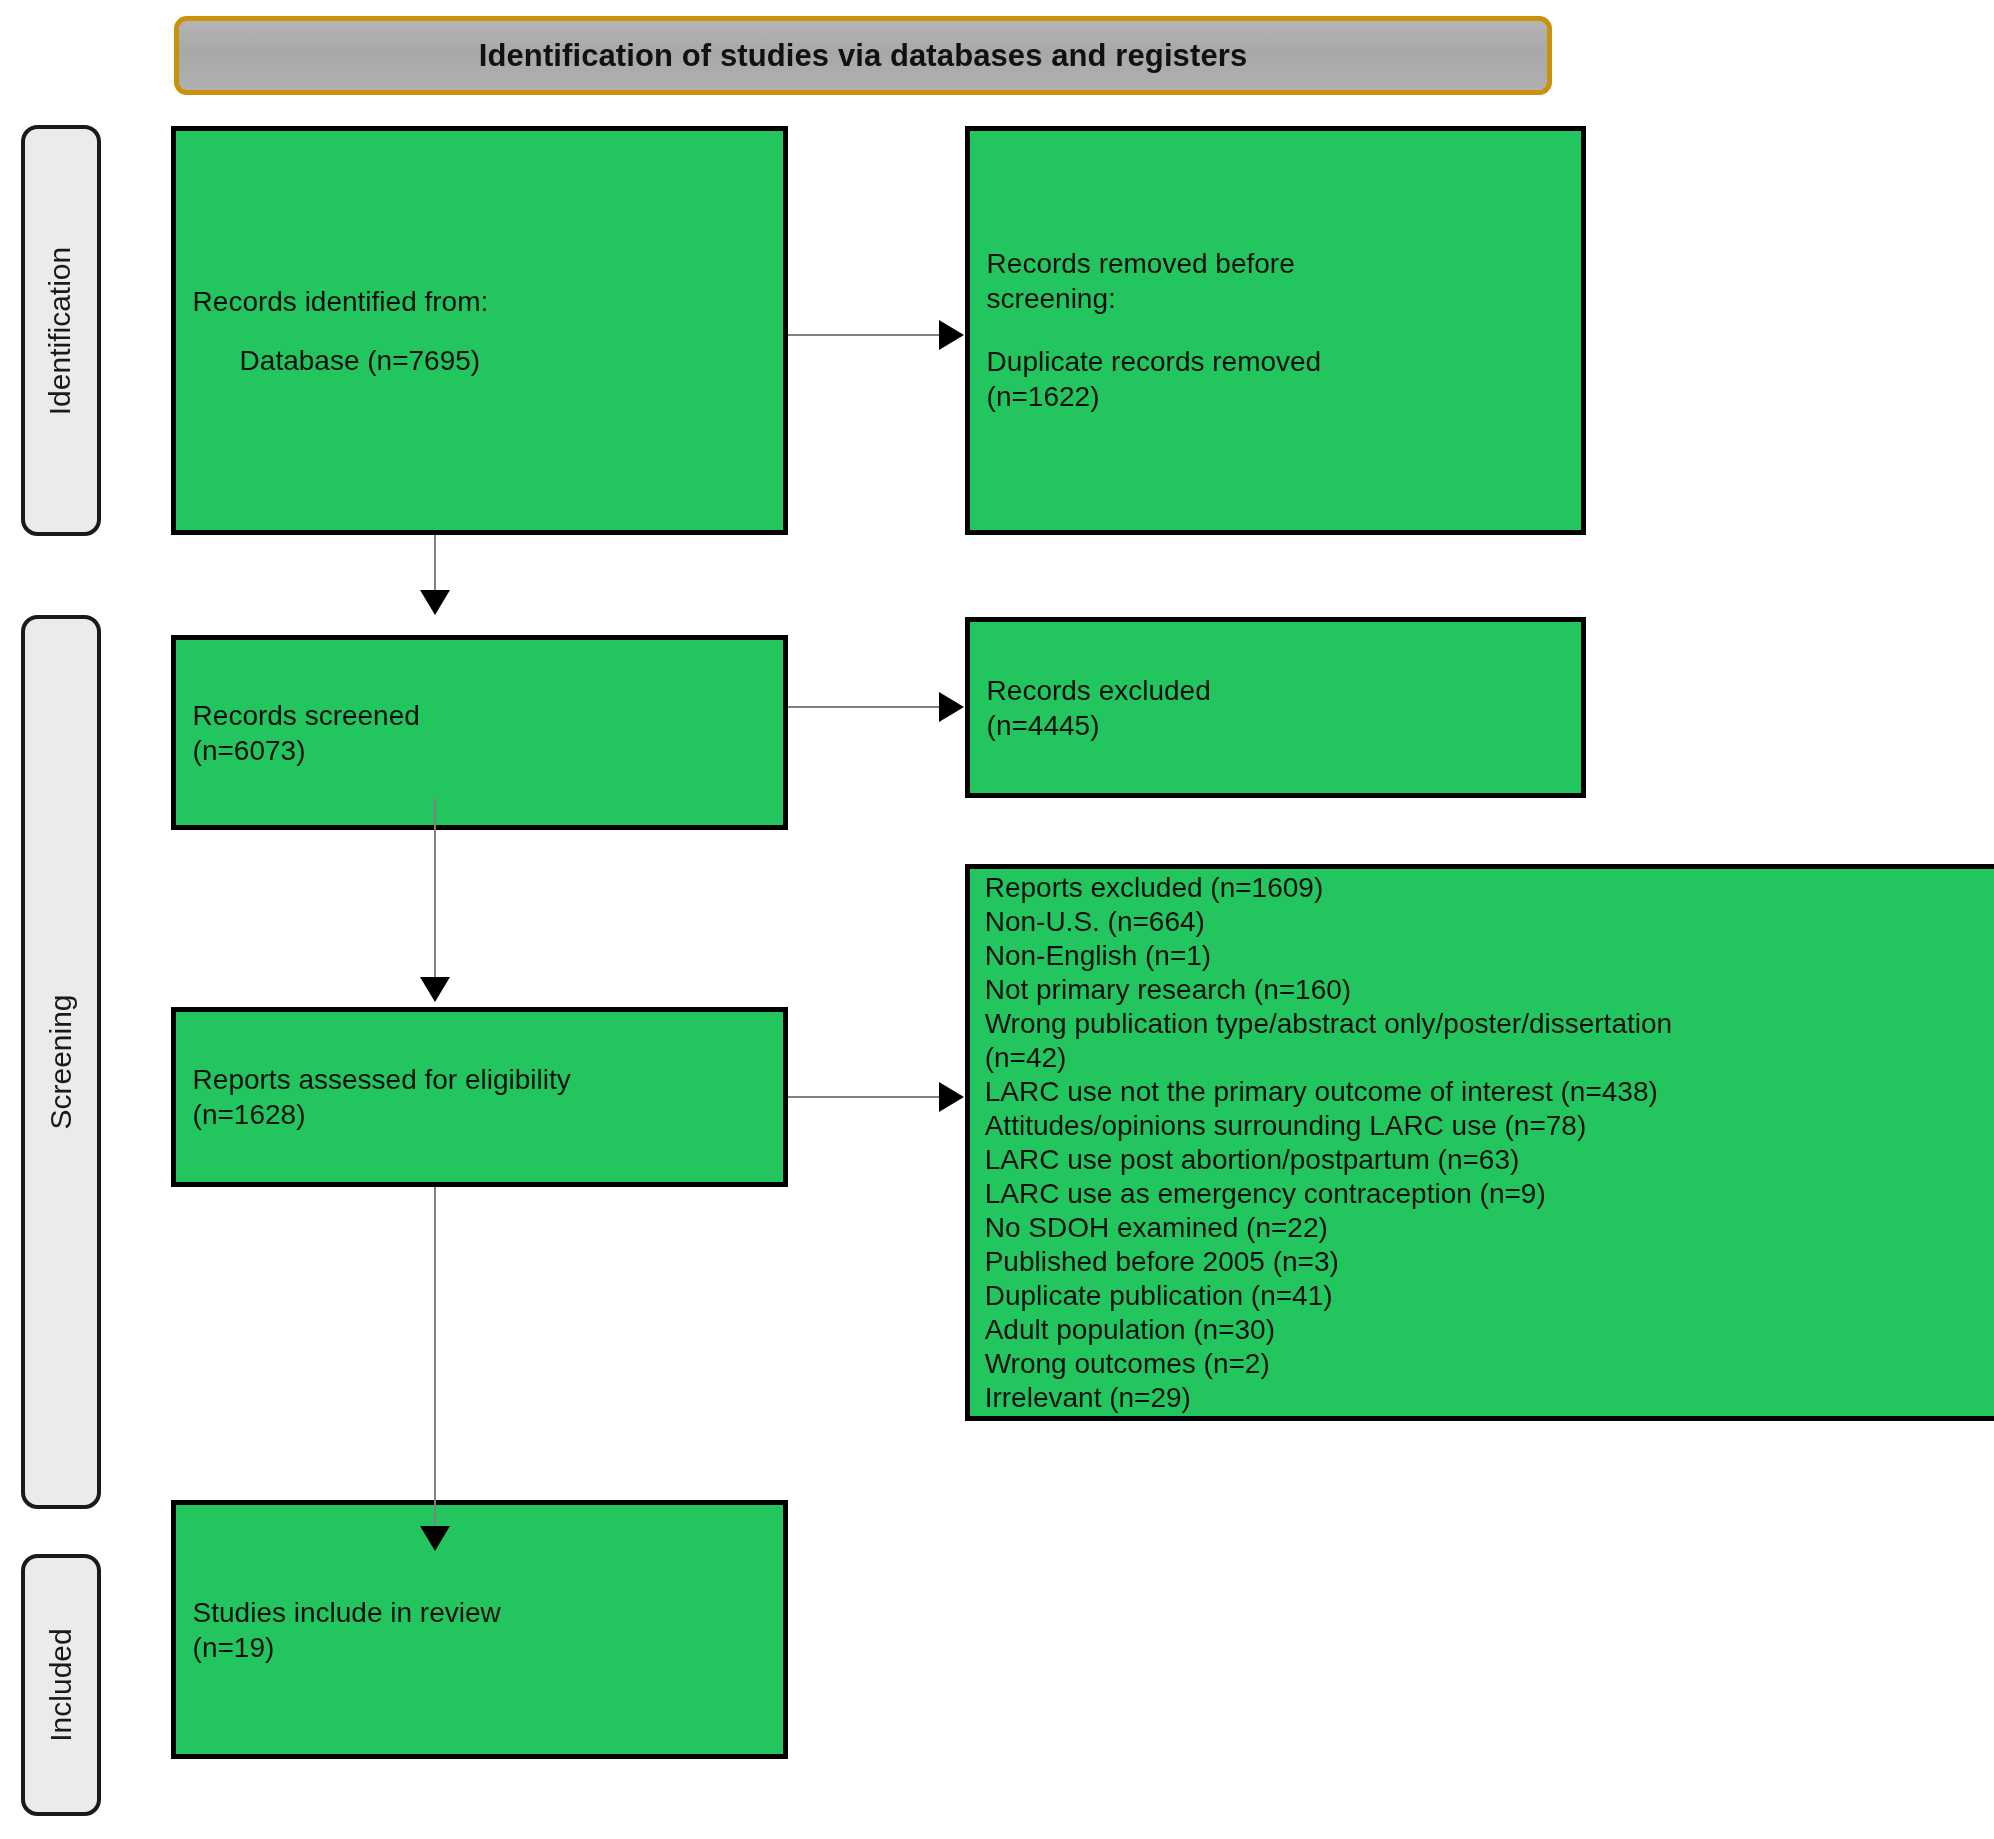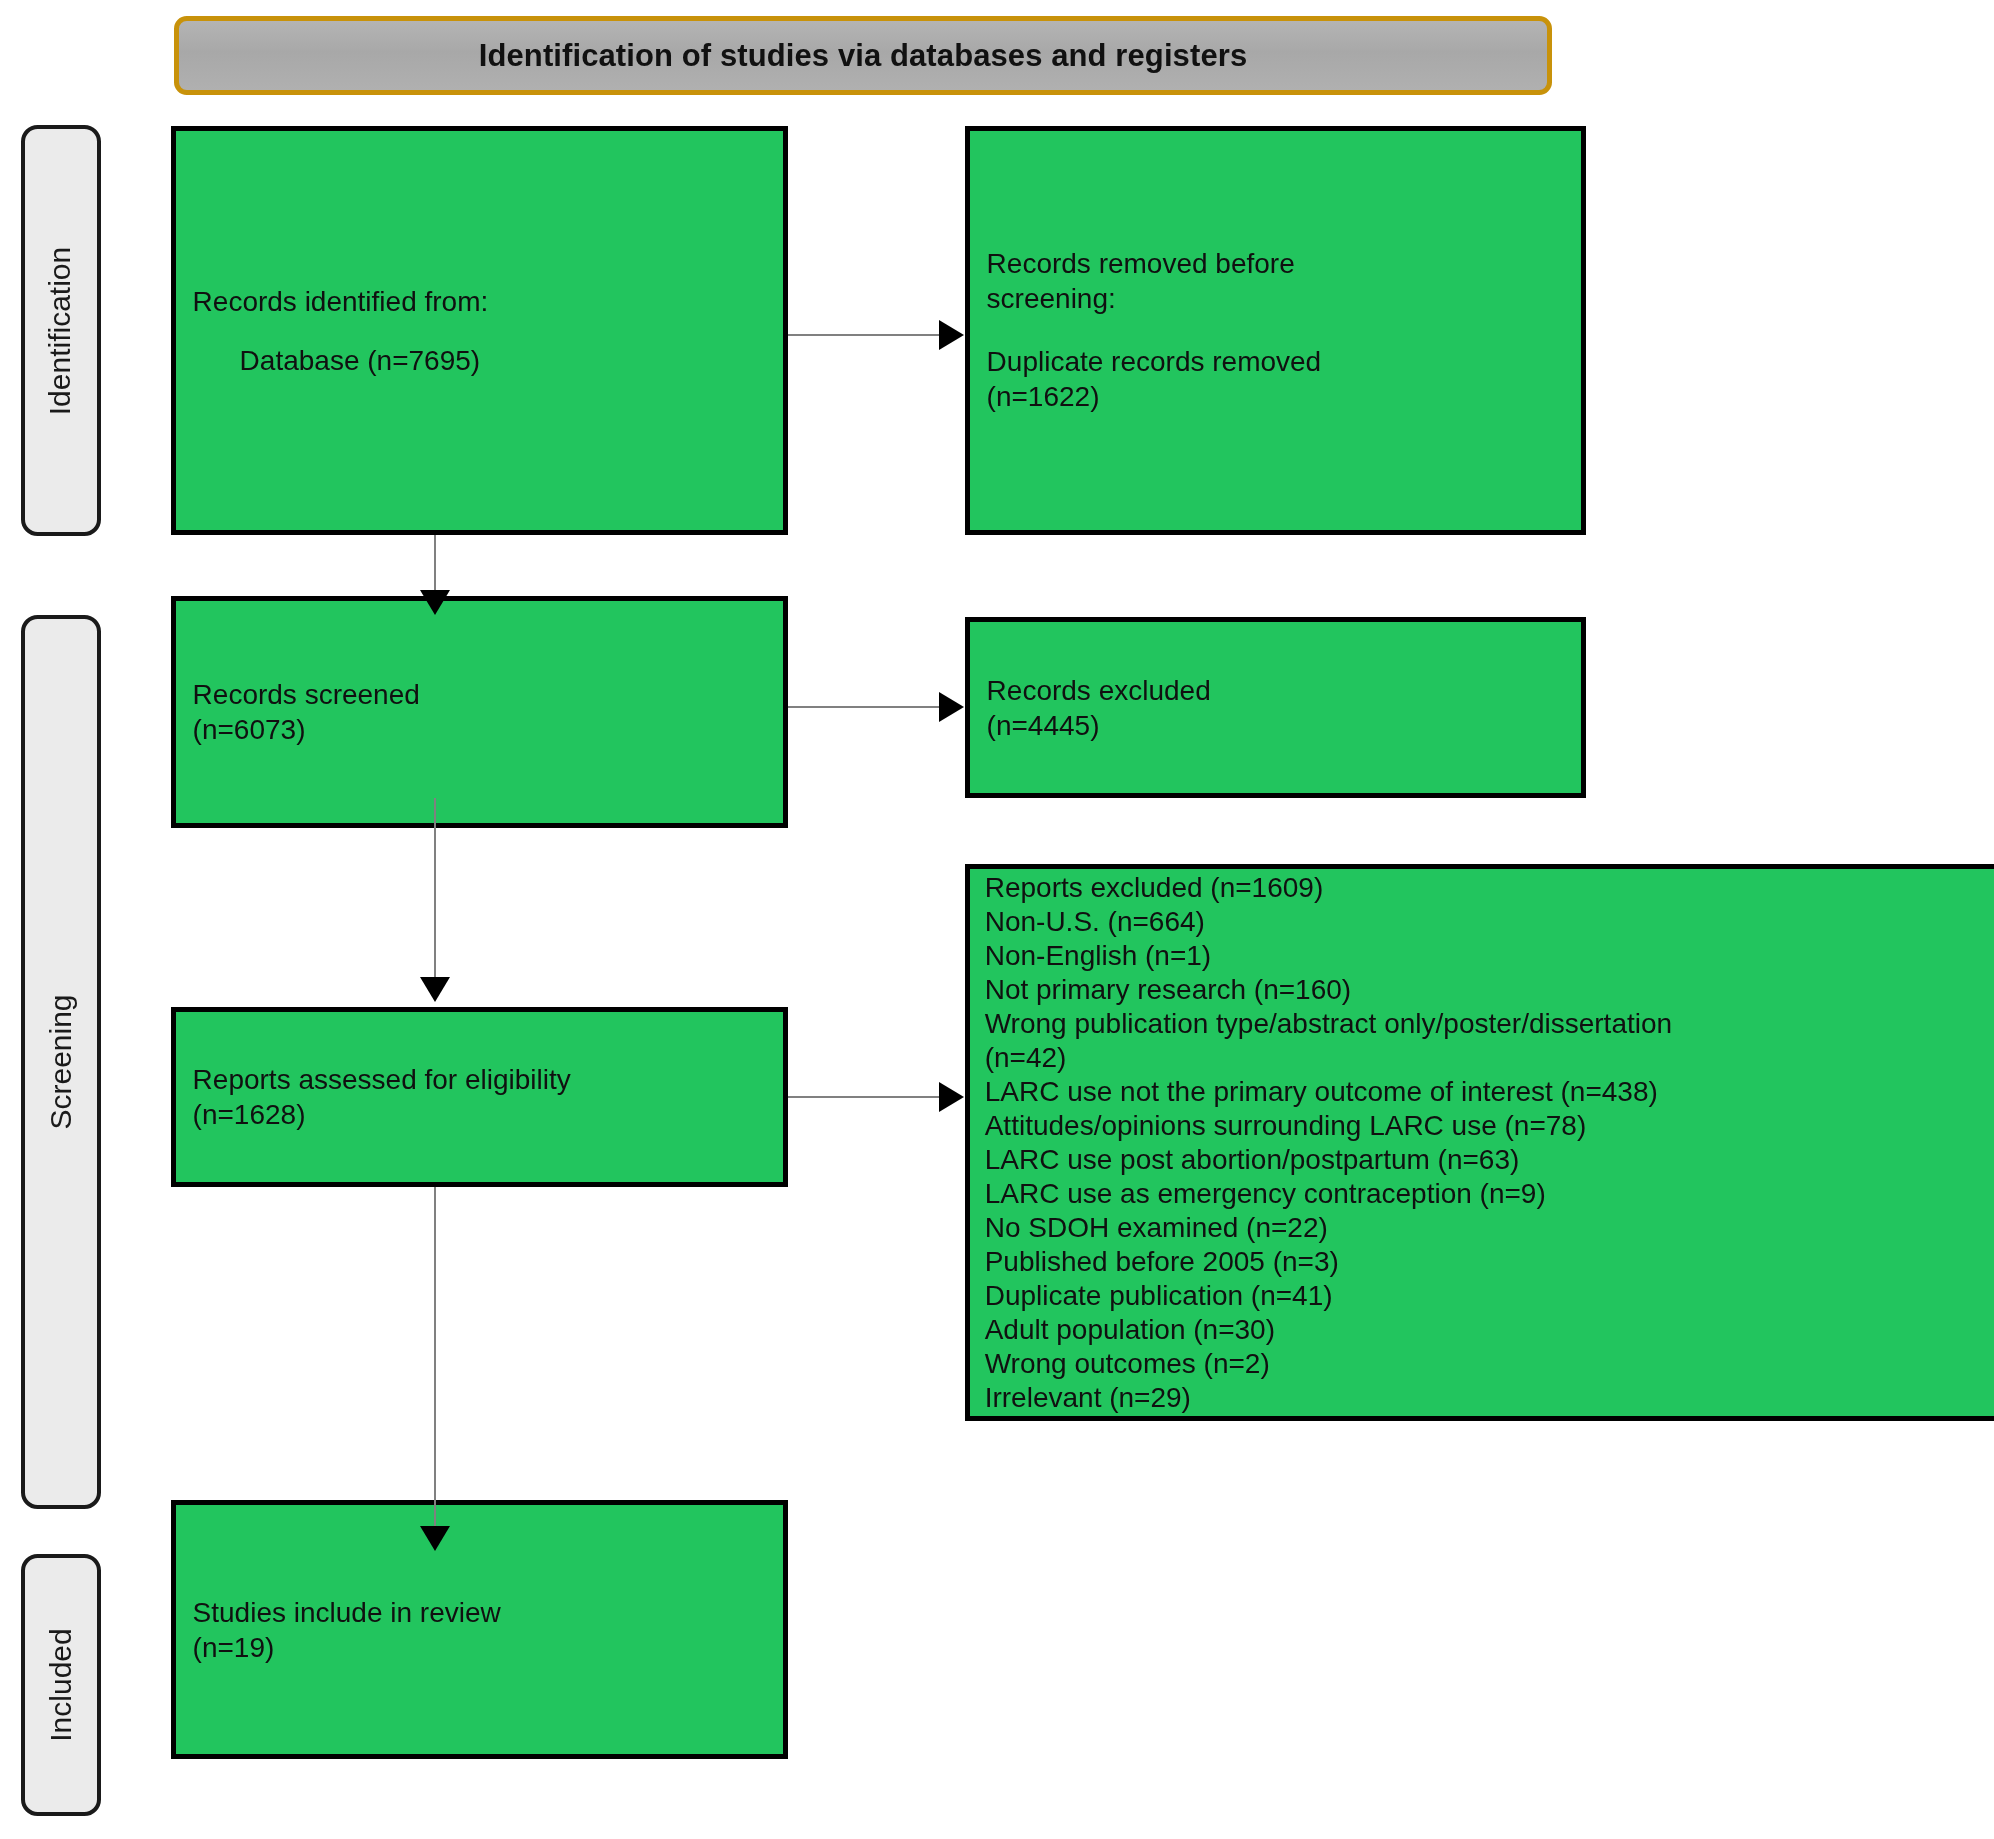--- a/index.html
+++ b/index.html
@@ -88,21 +88,21 @@
     top: 50%;
     transform: translateY(-50%);
   }
   .box-line { white-space: pre-wrap; }
   .box-line.indent { padding-left: 47px; margin-top: 24px; }
   .box-line.spacer { height: 28px; }
 
   
   #box-identified  { left: 171px;  top: 126px;  width: 617px; height: 409px; }
   #box-removed     { left: 965px; top: 126px;  width: 621px; height: 409px; }
-  #box-screened    { left: 171px;  top: 596px; width: 617px; height: 232px; }
+  #box-screened    { left: 171px;  top: 635px; width: 617px; height: 195px; }
   #box-excluded    { left: 965px; top: 617px; width: 621px; height: 181px; }
   #box-eligibility { left: 171px;  top: 1007px; width: 617px; height: 180px; }
   #box-reasons     { left: 965px; top: 864px; width: 1157px; height: 557px; }
   #box-included    { left: 171px;  top: 1500px; width: 617px; height: 259px; }
 
   
   #box-reasons .box-inner {
     top: 2px;
     padding: 0 14.7px;
     font-size: 28px;

